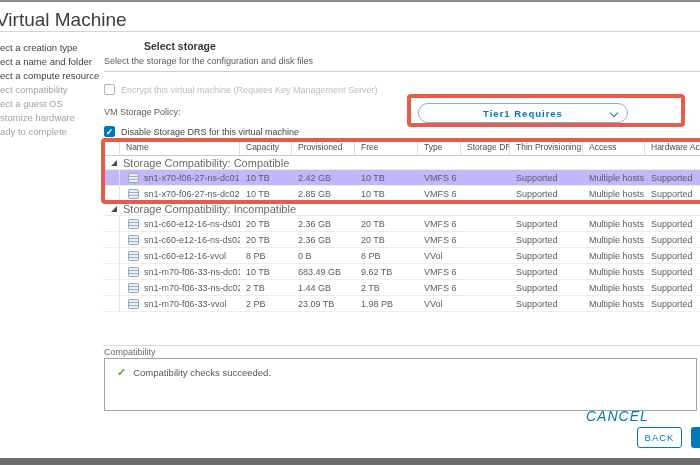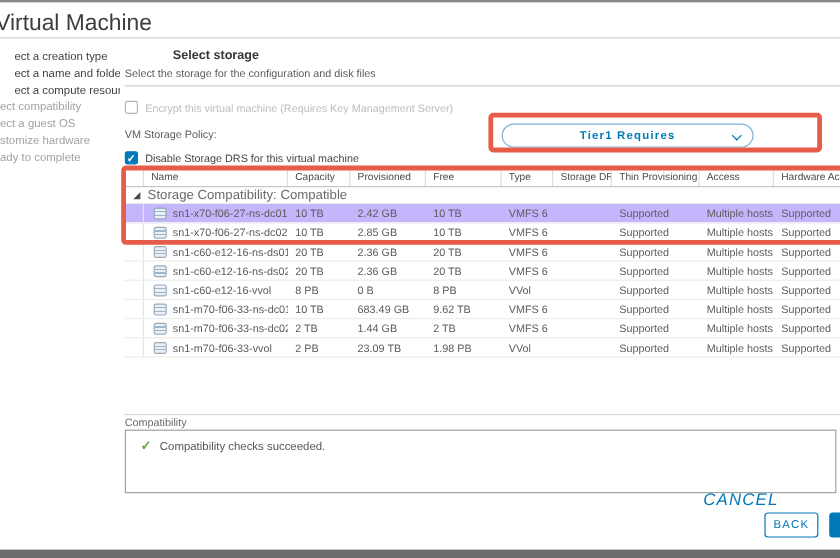--- a/index.html
+++ b/index.html
@@ -10,21 +10,21 @@
   }
   .abs{position:absolute;}
   
   .top-edge{top:0;left:0;right:0;height:2px;background:#8a8a8a;}
   
   .title{top:9px;left:-4px;font-size:19px;color:#3d3d3d;white-space:nowrap;}
   .title-rule{top:31px;left:0;right:0;height:1px;background:#d4d4d4;}
   
   .sidebar{top:41px;left:0;width:100px;overflow:hidden;}
   .step{height:14px;line-height:14px;font-size:9.5px;white-space:nowrap;overflow:hidden;}
-  .step.done{color:#3f3f3f;padding-left:12px;}
+  .step.done{color:#3f3f3f;}
   .step.todo{color:#a2a2a2;}
   .step.active{
     background:#30506f;color:#ffffff;font-weight:bold;
     height:16px;line-height:16px;width:90px;border-radius:0 2px 2px 0;margin:1px 0 2px 0;
   }
   
   .heading{top:40px;left:104px;font-size:10.5px;font-weight:bold;color:#363636;padding-left:40px;}
   .subheading{top:56px;left:104px;font-size:9px;color:#5c5c5c;}
   .head-rule{top:71px;left:104px;right:0;height:1px;background:#cfcfcf;}
   
@@ -171,20 +171,24 @@
     <div class="cell c2">10 TB</div>
     <div class="cell c3">2.85 GB</div>
     <div class="cell c4">10 TB</div>
     <div class="cell c5">VMFS 6</div>
     <div class="cell c6"></div>
     <div class="cell c7">Supported</div>
     <div class="cell c8">Multiple hosts</div>
     <div class="cell c9">Supported</div>
   </div>
 
+  <div class="trow tgroup">
+    <span class="tri"></span>
+    <span>Storage Compatibility: Incompatible</span>
+  </div>
 
   <div class="trow tdata">
     <div class="cell c0 gutter"></div>
     <div class="cell c1 namecell">
         <span class="ds-icon"></span>
         <span>sn1-c60-e12-16-ns-ds01</span>
       </div>
     <div class="cell c2">20 TB</div>
     <div class="cell c3">2.36 GB</div>
     <div class="cell c4">20 TB</div>

